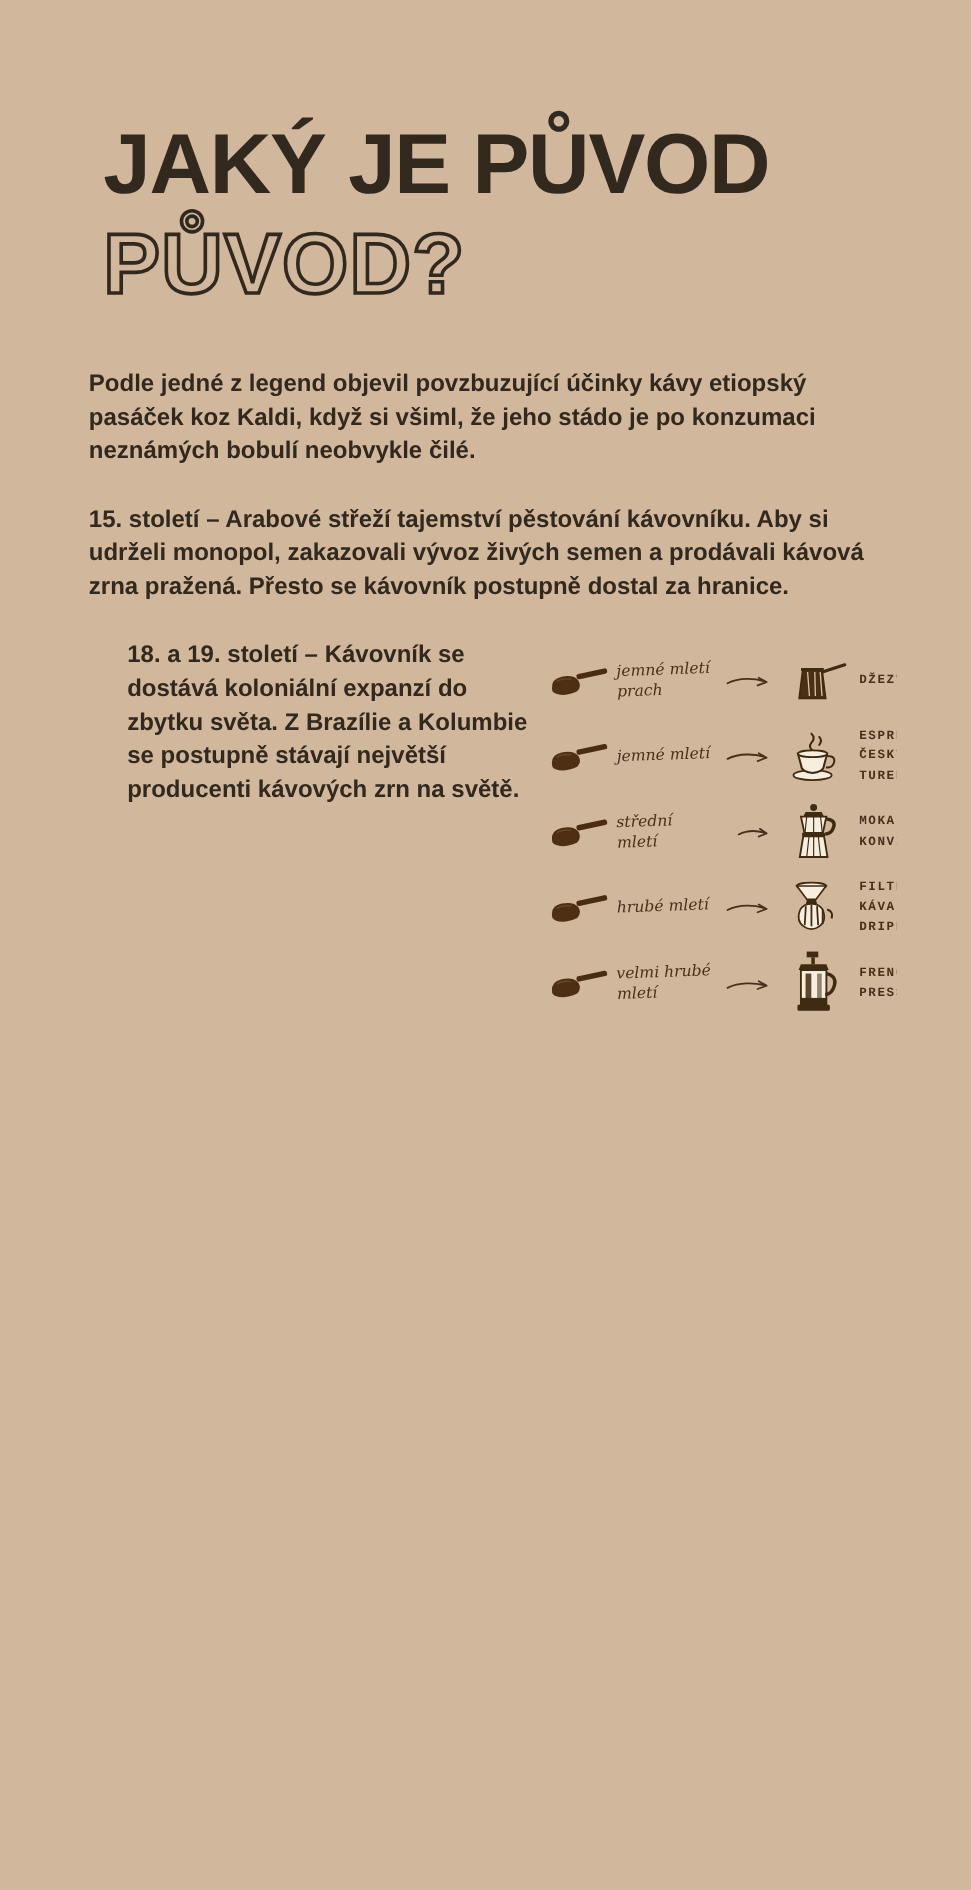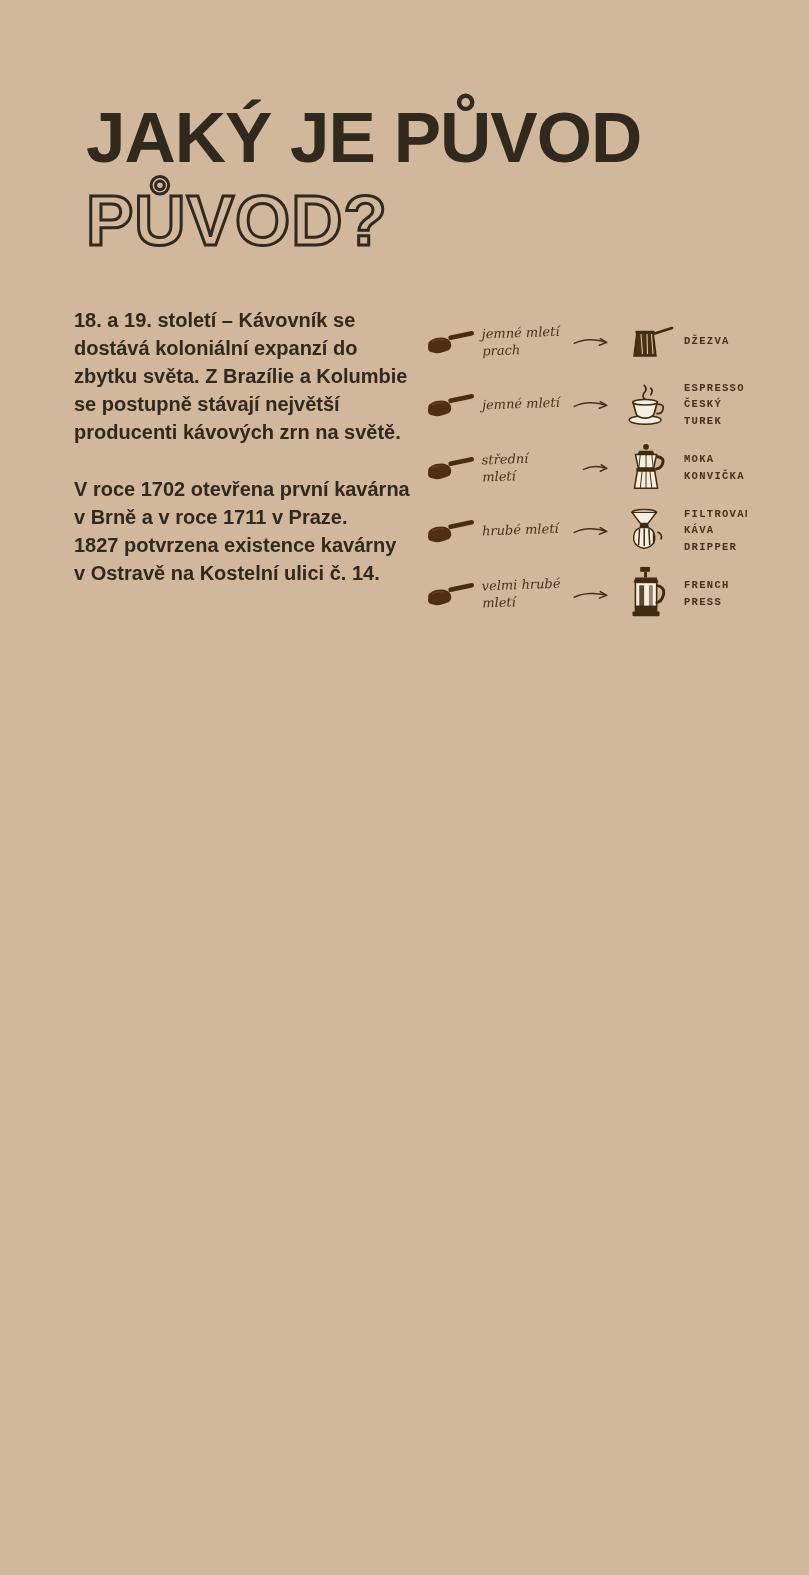--- a/index.html
+++ b/index.html
@@ -26,21 +26,21 @@
   .para{
     width:676px;
     margin:0 0 29px 0;
     font-size:20px;
     font-weight:700;
     line-height:1.4;
     white-space:pre-line;
   }
 
   .columns{display:flex;align-items:flex-start;}
-  .col-left{width:352px;flex:0 0 352px;}
+  .col-left{width:352px;flex:0 0 352px;margin-left:32px;}
   .col-left .para{width:348px;}
   .col-right{flex:1;padding-top:4px;display:flex;flex-direction:column;}
 
   .grind-row{
     display:flex;align-items:center;
     height:63px;
     gap:6px;
     color:#46311c;
   }
   .scoop{flex:0 0 50px;}
@@ -69,30 +69,30 @@
 <body>
 
 <div class="page">
   <div class="content">
 
     <h1>
       <span class="title-line">JAKÝ JE PŮVOD</span>
       <span class="title-line title-outline">PŮVOD?</span>
     </h1>
 
-
-
+    <p class="para">Podle jedné z&nbsp;legend objevil povzbuzující účinky kávy etiopský pasáček koz Kaldi, když si všiml, že jeho stádo je po konzumaci neznámých bobulí neobvykle čilé.</p>
+
+
+    <p class="para">15. století – Arabové střeží tajemství pěstování kávovníku. Aby si udrželi monopol, zakazovali vývoz živých semen a&nbsp;prodávali kávová zrna pražená. Přesto se kávovník postupně dostal za hranice.</p>
 
 
 
     <div class="columns">
       <div class="col-left">
         <p class="para">18. a&nbsp;19. století – Kávovník se dostává koloniální expanzí do zbytku světa. Z&nbsp;Brazílie a&nbsp;Kolumbie se postupně stávají největší producenti kávových zrn na světě.</p>
-        <p class="para">V&nbsp;roce 1702 otevřena první kavárna v&nbsp;Brně a&nbsp;v&nbsp;roce 1711 v&nbsp;Praze.
-1827 potvrzena existence kavárny v&nbsp;Ostravě na Kostelní ulici č.&nbsp;14.</p>
       </div>
 
       <div class="col-right">
 
         <div class="grind-row">
           <span class="scoop">
             <svg viewBox="0 0 50 26" width="50" height="26">
               <rect x="22" y="7" width="26" height="4.5" rx="2" transform="rotate(-12 22 7)" fill="#4a2c12"></rect>
               <path d="M2 19 Q1 11 10 9 Q20 7 24 12 Q27 17 23 21 Q12 26 5 23 Q2 22 2 19 Z" fill="#4e2f14"></path>
               <path d="M6 13 q4 -3 12 -2" stroke="#6b4526" stroke-width="1.2" fill="none"></path>

